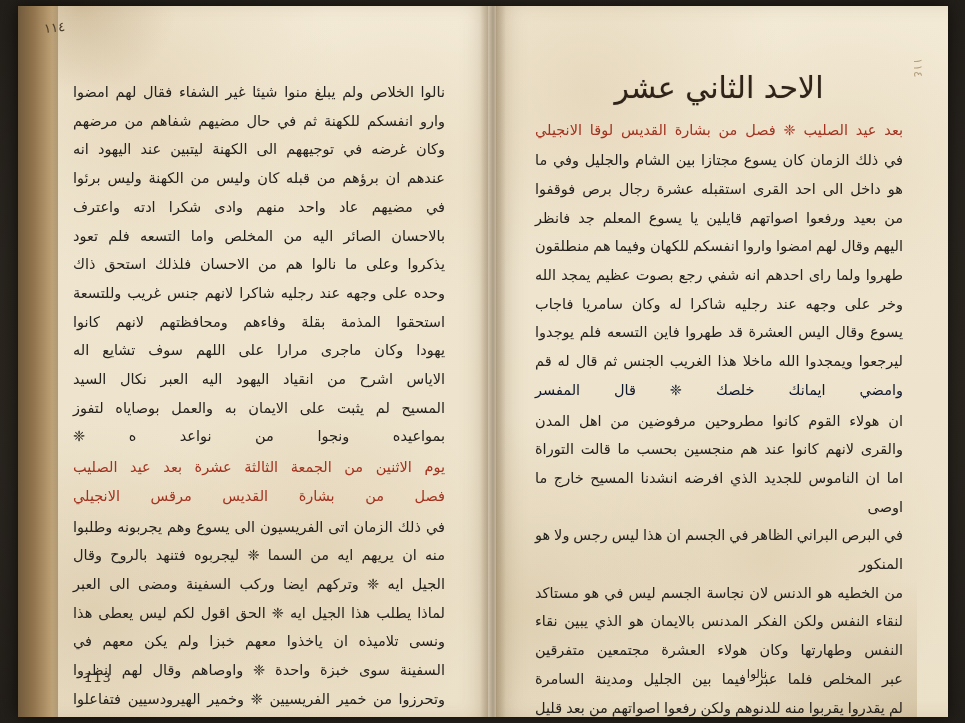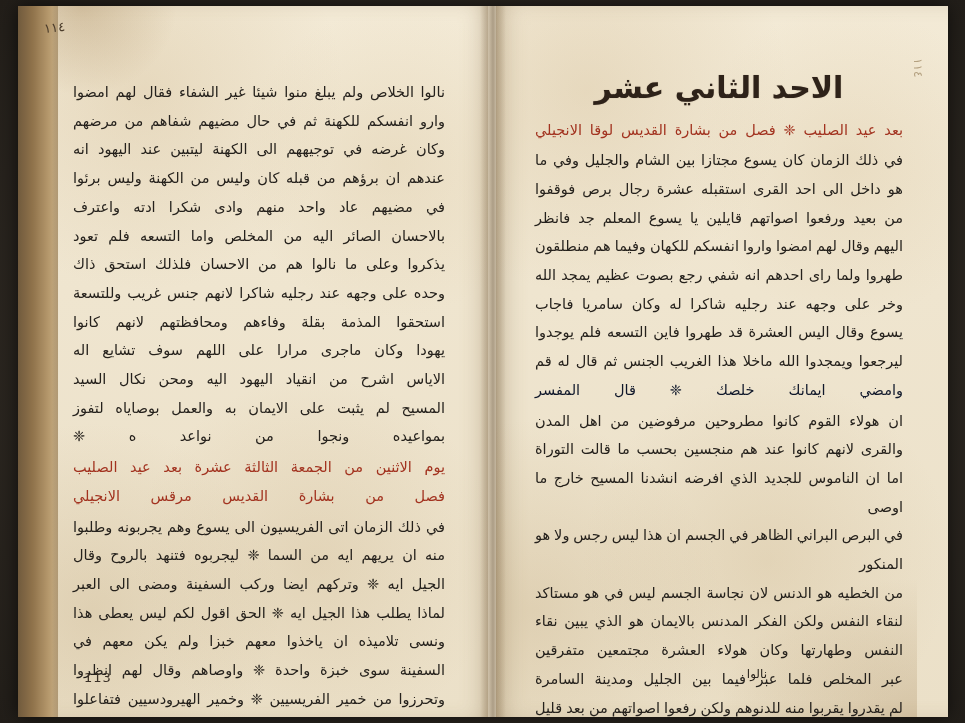--- a/index.html
+++ b/index.html
@@ -151,21 +151,21 @@
   
   .recto-text { right: 44px; }
   .verso-text { right: 502px; }
 
   .heading {
     font-size: 30px;
     line-height: 1.45;
     color: #2e2219;
     text-align: right;
     text-align-last: center;
-    font-weight: bold;
+    font-weight: normal;
     letter-spacing: -1px;
     margin-bottom: 6px;
     text-shadow: 0 0 1px rgba(60,40,20,0.35);
   }
   .line {
     font-size: 14.5px;
     line-height: 1.98;
     color: #25211c;
     letter-spacing: -0.2px;
     word-spacing: -1px;
@@ -285,21 +285,21 @@
         <p class="line">نالوا الخلاص ولم يبلغ منوا شيئا غير الشفاء فقال لهم امضوا</p>
         <p class="line">وارو انفسكم للكهنة ثم في حال مضيهم شفاهم من مرضهم</p>
         <p class="line">وكان غرضه في توجيههم الى الكهنة ليتبين عند اليهود انه</p>
         <p class="line">عندهم ان برؤهم من قبله كان وليس من الكهنة وليس برئوا</p>
         <p class="line">في مضيهم عاد واحد منهم وادى شكرا ادته واعترف</p>
         <p class="line">بالاحسان الصائر اليه من المخلص واما التسعه فلم تعود</p>
         <p class="line">يذكروا وعلى ما نالوا هم من الاحسان فلذلك استحق ذاك</p>
         <p class="line">وحده على وجهه عند رجليه شاكرا لانهم جنس غريب وللتسعة</p>
         <p class="line">استحقوا المذمة بقلة وفاءهم ومحافظتهم لانهم كانوا</p>
         <p class="line">يهودا وكان ماجرى مرارا على اللهم سوف تشايع اله</p>
-        <p class="line">الاياس اشرح من انقياد اليهود اليه ومحن نكال السيد</p>
+        <p class="line">الاياس اشرح من انقياد اليهود اليه العبر نكال السيد</p>
         <p class="line">المسيح لم يثبت على الايمان به والعمل بوصاياه لتفوز</p>
         <p class="line">بمواعيده ونجوا من نواعد ه ❈</p>
       </div>
 
       <div class="para redline">
         <p class="line">يوم الاثنين من الجمعة الثالثة عشرة بعد عيد الصليب</p>
         <p class="line">فصل من بشارة القديس مرقس الانجيلي</p>
       </div>
 
       <div class="para">

